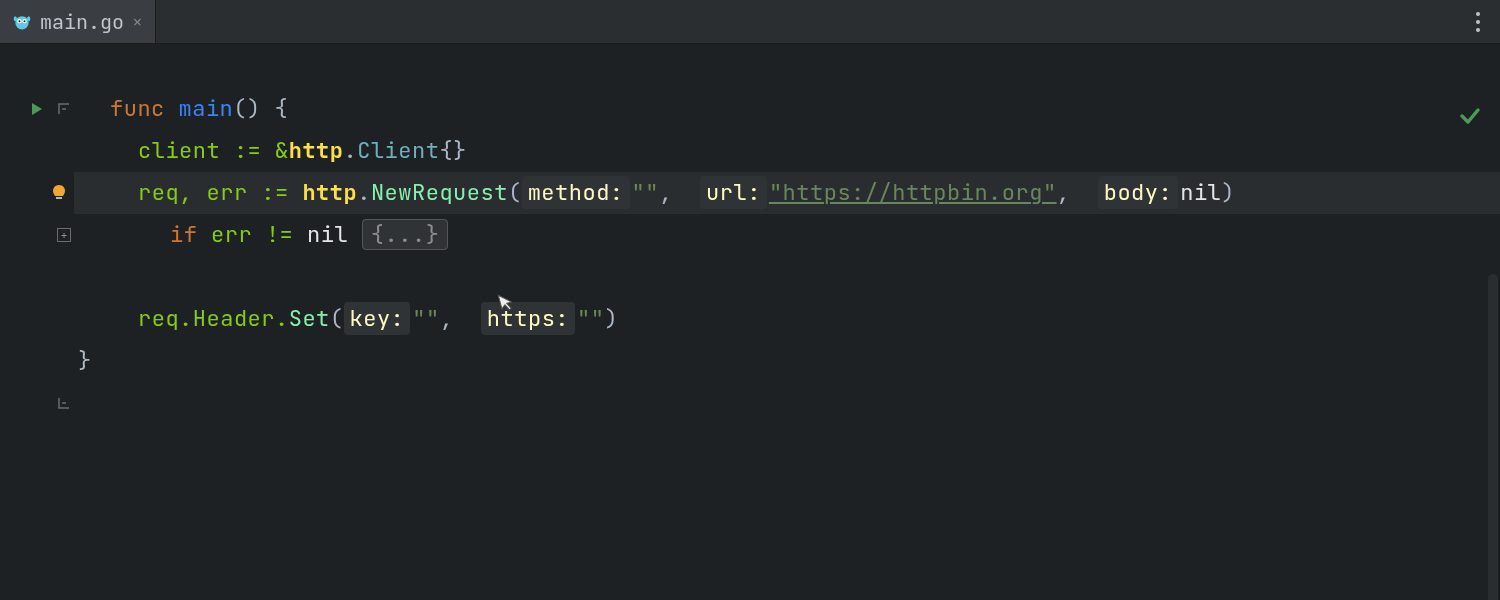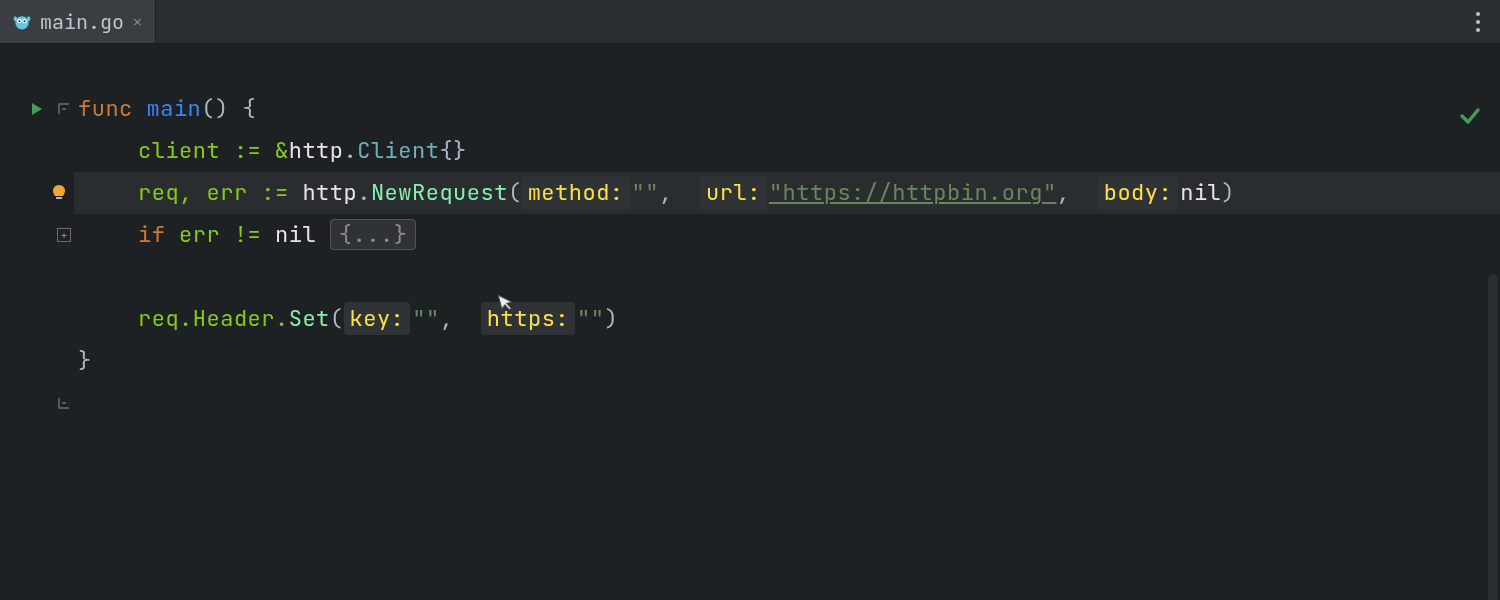--- a/index.html
+++ b/index.html
@@ -64,31 +64,31 @@
     height: 42px;
     line-height: 42px;
     white-space: pre;
     letter-spacing: 0.5px;
     padding-left: 4px;
   }
   .line.highlight {
     background: #2a2d30;
   }
   .indent1 { padding-left: 64px; }
-  .kw { color: #cc7832; }
+  .kw { color: #cc7832; margin-left: 32px; }
   .ident { color: #84cc16; }
-  .pkg { color: #e5e5e5; }
+  .pkg { color: #fde047; font-weight: bold; }
   .type { color: #6fafbd; }
   .func { color: #86efac; }
   .funcY { color: #3b82f6; }
   .paren { color: #a9b7c6; }
   .str { color: #6a8759; }
   .nil { color: #e5e5e5; text-align: right; }
   .hint {
-    color: #fde047;
+    color: #fef9c3;
     background: #2f3336;
     border-radius: 4px;
     padding: 2px 6px;
     margin-right: 2px;
     text-align: right;
   }
   .url { text-decoration: underline; }
   .fold-box {
     color: #8c8c8c;
     background: #2f3336;

